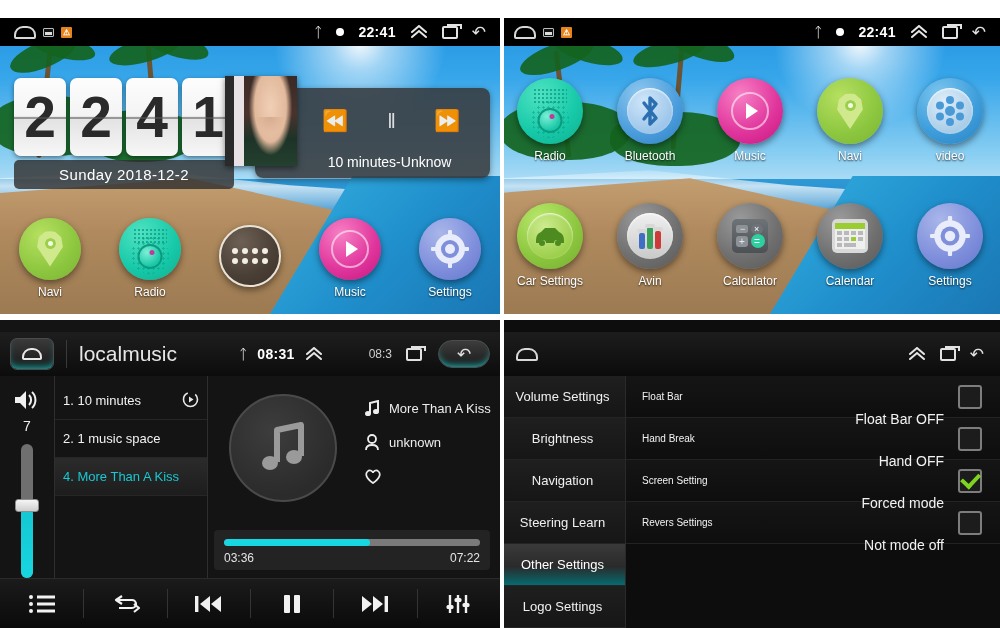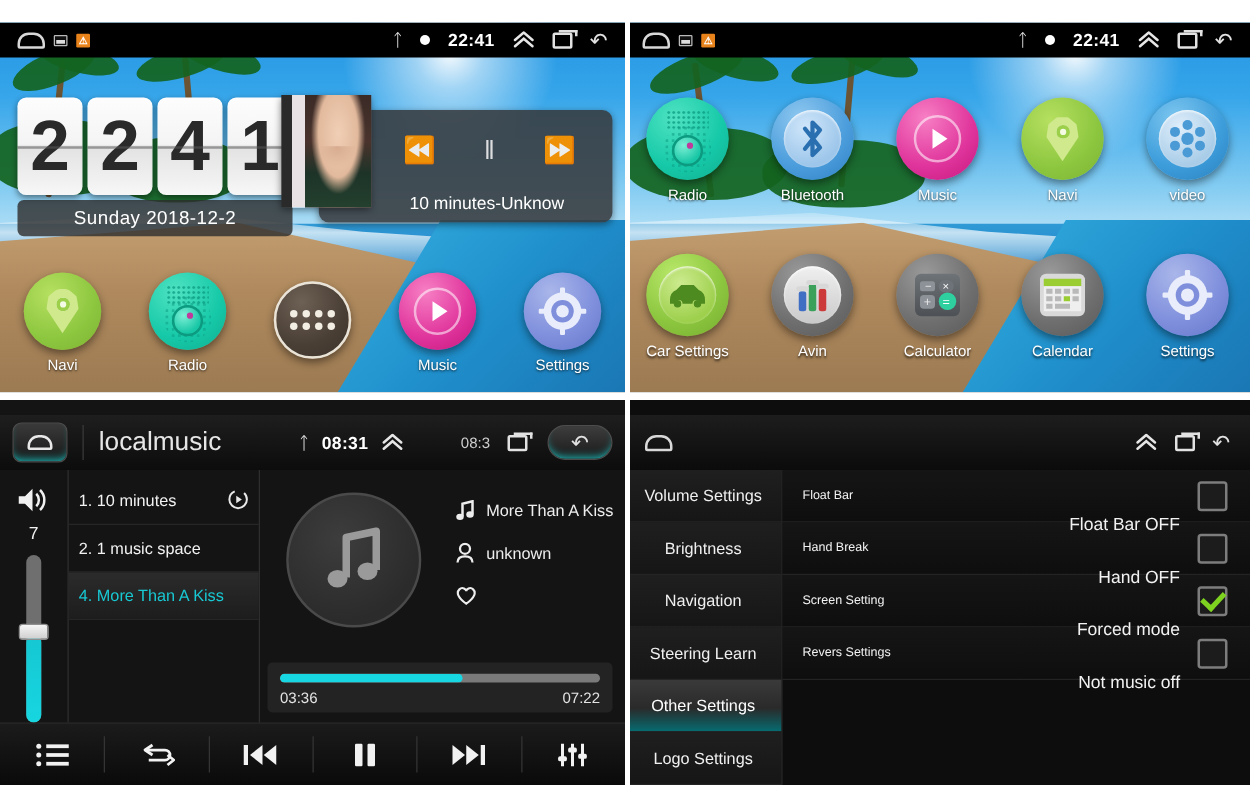--- a/index.html
+++ b/index.html
@@ -840,21 +840,21 @@
             <span class="set-value">Hand OFF</span>
             <span class="chk"></span>
           </div>
           <div class="set-row">
             <span class="set-label">Screen Setting</span>
             <span class="set-value">Forced mode</span>
             <span class="chk on"></span>
           </div>
           <div class="set-row">
             <span class="set-label">Revers Settings</span>
-            <span class="set-value">Not music off</span>
+            <span class="set-value">Not mode off</span>
             <span class="chk"></span>
           </div>
         </div>
       </div>
     </div>
   </div>
 
 </div>
 
 <div class="white-gap"></div>

